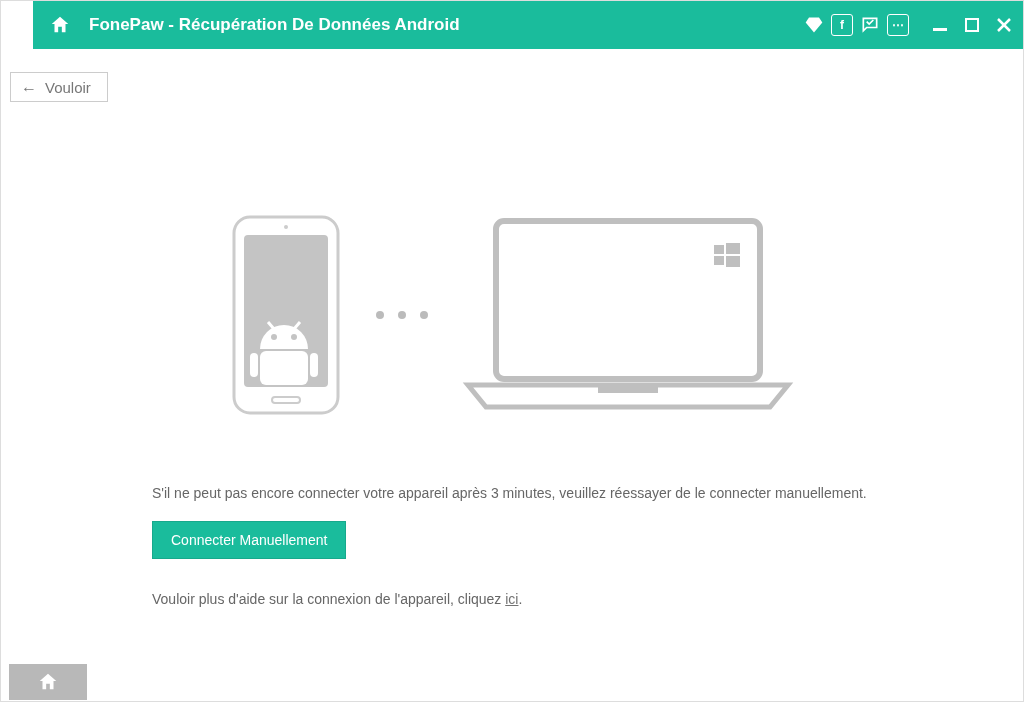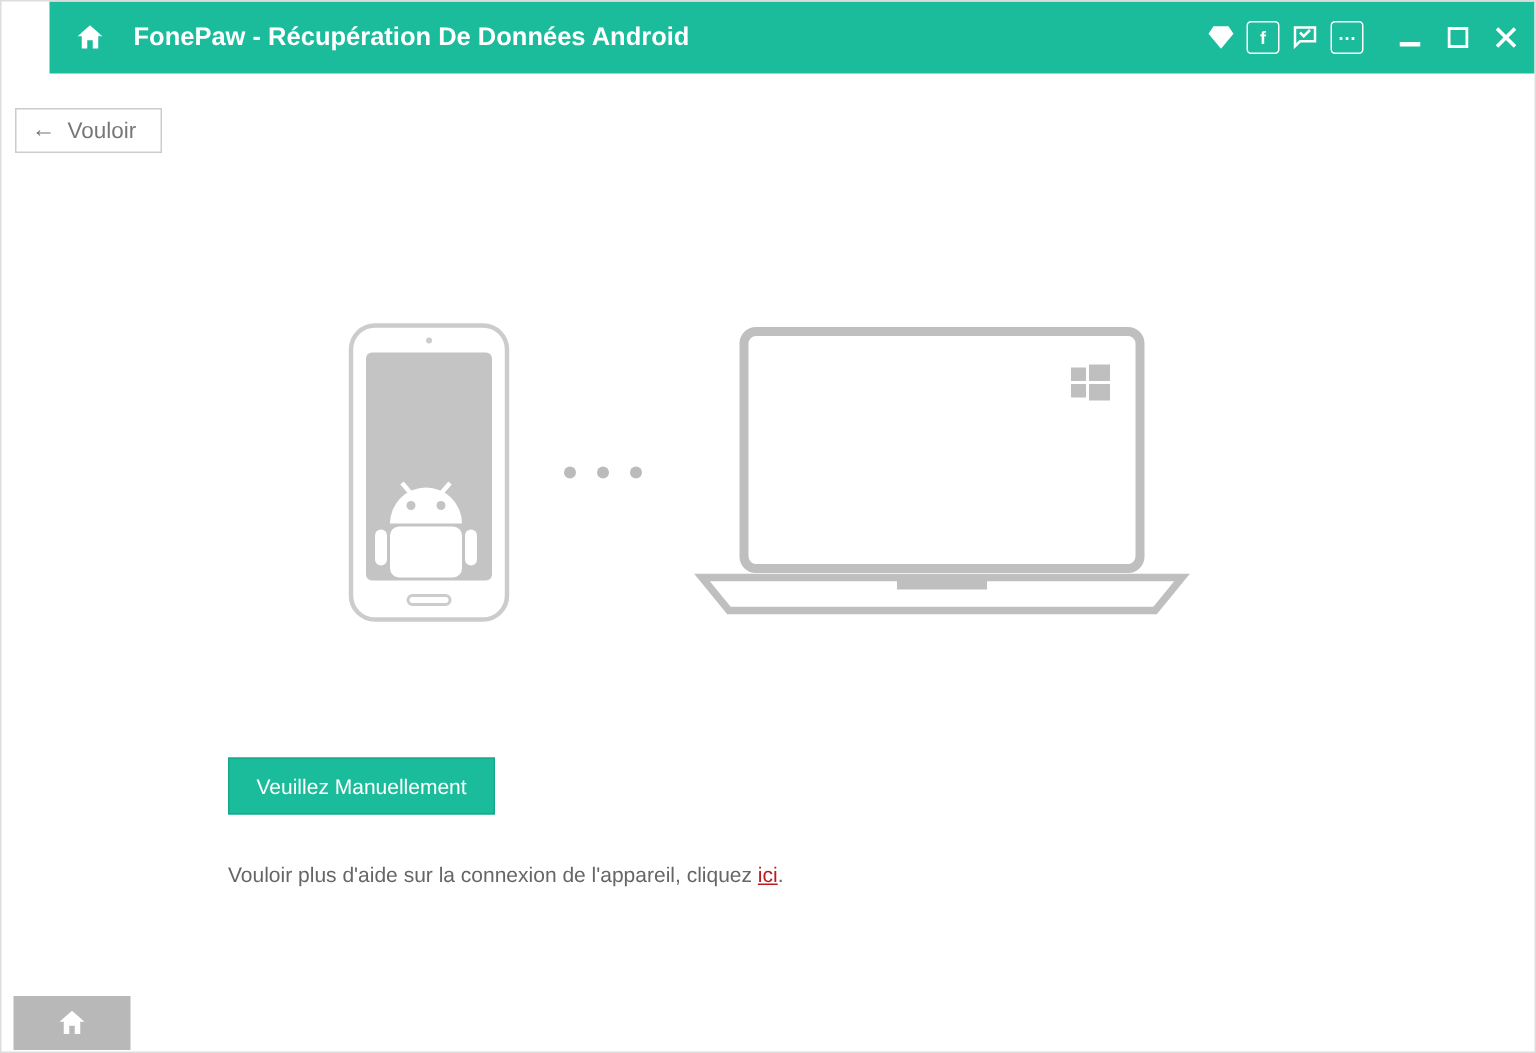--- a/index.html
+++ b/index.html
@@ -104,21 +104,21 @@
     border:1px solid #17a98c;
     padding: 10px 18px;
     font-size:14px;
     cursor:pointer;
   }
   .help-line {
     margin-top: 32px;
     color:#666;
     font-size:14px;
   }
-  .help-line a { color:#b91c1c; text-decoration:underline; cursor:pointer;}
+  .help-line a { color:#737373; text-decoration:underline; cursor:pointer;}
 
   .footer-home {
     position:absolute;
     left:9px; bottom:2px;
     width:78px; height:36px;
     background:#b8b8b8;
     display:flex;align-items:center;justify-content:center;
     cursor:pointer;
   }
 </style>
@@ -208,21 +208,22 @@
       <g transform="translate(256,28)" fill="#bfbfbf">
         <rect x="0" y="2" width="10" height="9"></rect>
         <rect x="12" y="0" width="14" height="11"></rect>
         <rect x="0" y="13" width="10" height="9"></rect>
         <rect x="12" y="13" width="14" height="11"></rect>
       </g>
     </svg>
   </div>
 
   <div class="below">
-    <button class="connect-btn">Veuillez Manuellement</button>
+    <div>S'il ne peut pas encore connecter votre appareil après 3 minutes, veuillez réessayer de le connecter manuellement.</div>
+    <button class="connect-btn">Connecter Manuellement</button>
     <div class="help-line">
       <span>Vouloir plus d'aide sur la connexion de l'appareil, cliquez </span><a>ici</a><span>.</span>
     </div>
   </div>
 </div>
 
 <div class="footer-home">
   <svg width="22" height="22" viewBox="0 0 24 24" fill="#fff">
       <path d="M12 3l9 8h-3v9h-4v-6h-4v6H6v-9H3z"></path>
     </svg>

